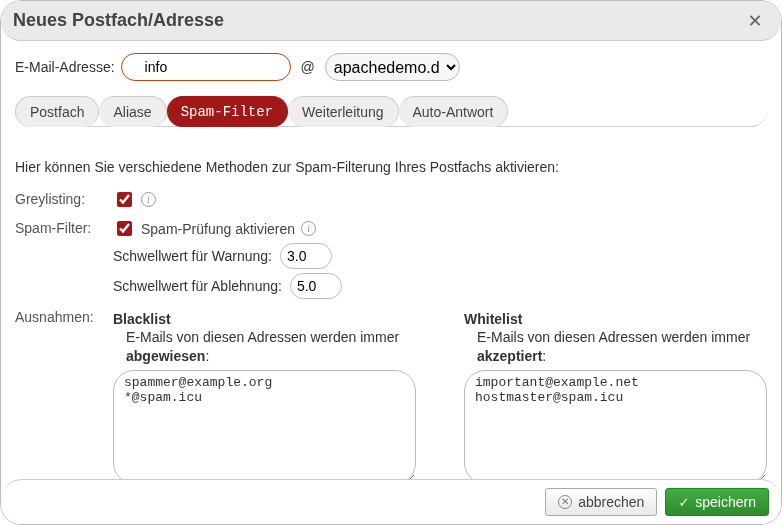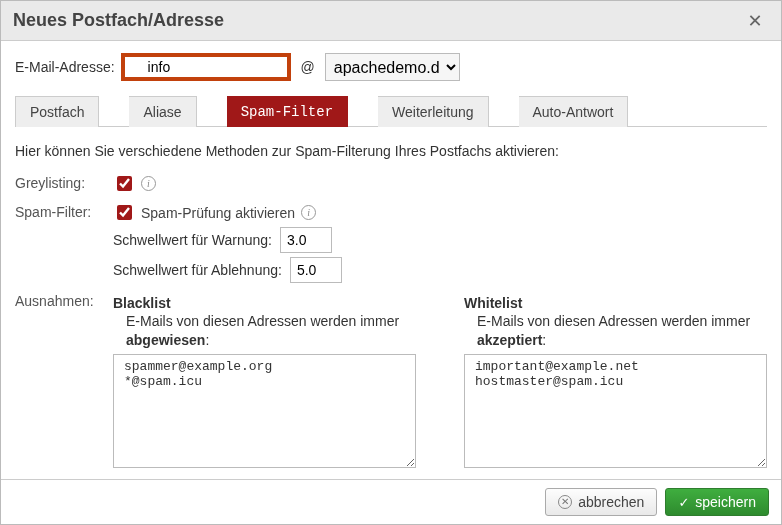--- a/index.html
+++ b/index.html
@@ -1,15 +1,15 @@
 <!DOCTYPE html>
 <html><head>
 <meta charset="utf-8">
 <style>
-  * { box-sizing: border-box; }
+  * { box-sizing: border-box; border-radius: 21px; }
   body {
     margin: 0;
     font-family: "Segoe UI", Arial, sans-serif;
     font-size: 14px;
     color: #333;
     background: #fff;
   }
   .dialog {
     width: 782px;
     height: 525px;
@@ -49,43 +49,42 @@
     overflow: hidden;
   }
   .addr-row {
     display: flex;
     align-items: center;
     gap: 6px;
     margin-bottom: 14px;
   }
   .addr-row label { color: #333; }
   .text-input {
-    border: 4px solid #c2410c;
+    border: 1px solid #c2410c;
     height: 28px;
     padding: 2px 23px;
     font-size: 14px;
     font-family: inherit;
   }
   .text-input.local { width: 170px; }
   .select {
     border: 1px solid #bbb;
     height: 28px;
     padding: 2px 4px;
     font-size: 16px;
     font-family: inherit;
     background: #f6f6f6;
     width: 135px;
   }
   .at { padding: 0 4px; color: #333; }
 
   .tabs {
     display: flex;
     border-bottom: 1px solid #ccc;
-    margin-bottom: 16px;
-    gap: 30px;
+    margin-bottom: 32px;
   }
   .tab {
     padding: 7px 14px;
     background: #eee;
     border: 1px solid #ccc;
     border-bottom: none;
     margin-right: 0px;
     color: #444;
     cursor: pointer;
     position: relative;

